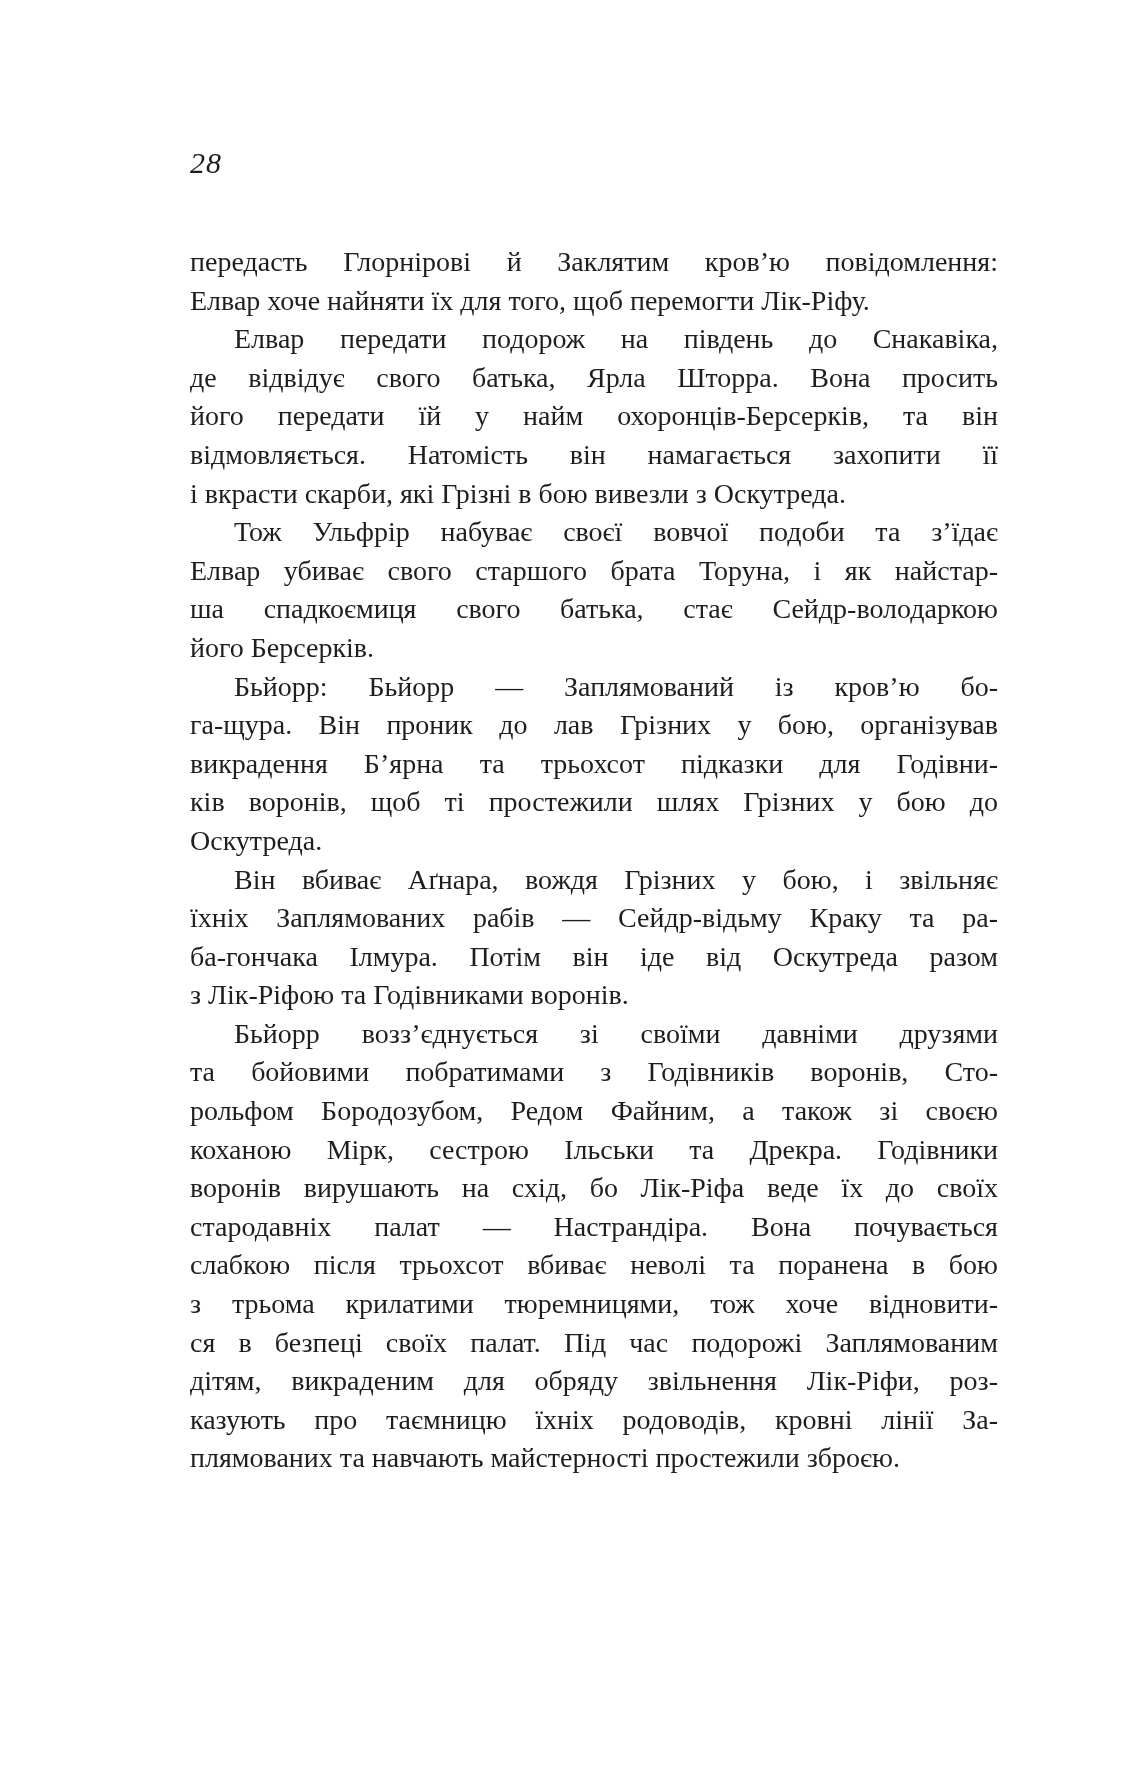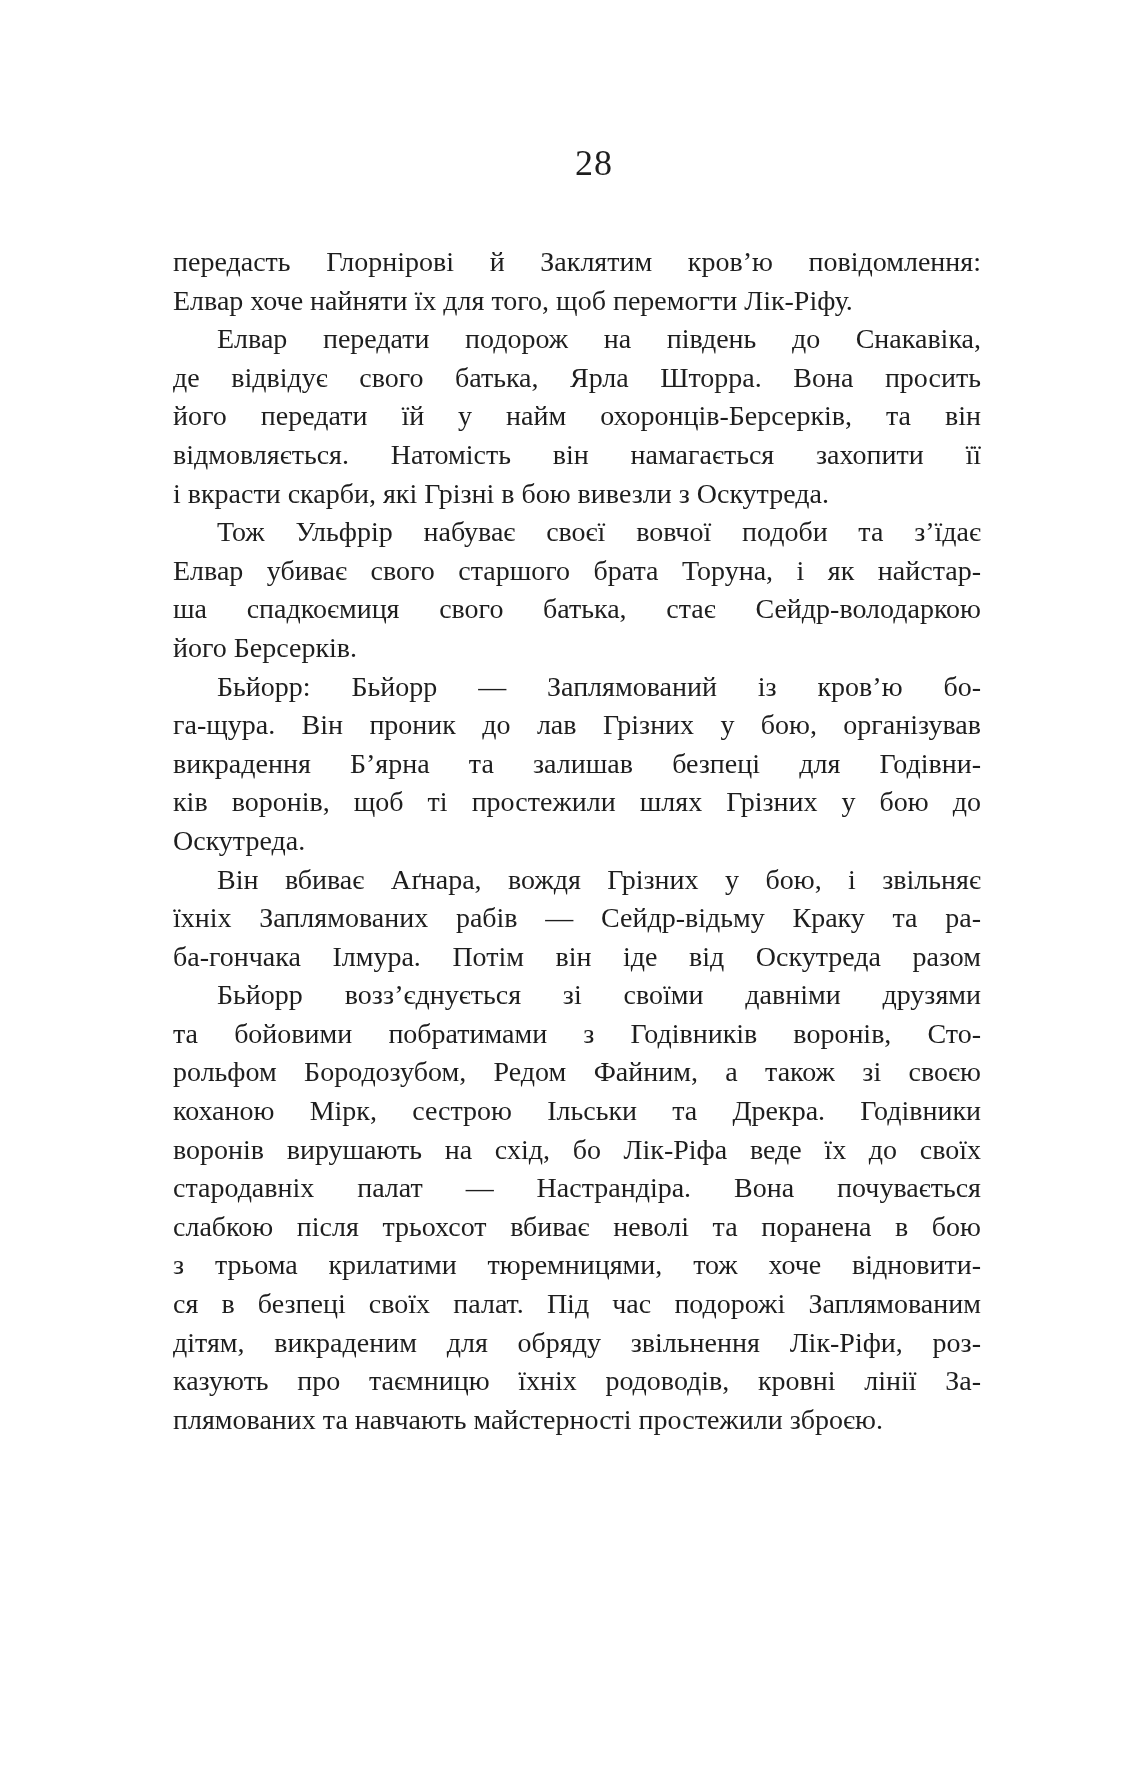--- a/index.html
+++ b/index.html
@@ -13,30 +13,30 @@
     position: relative;
     overflow: hidden;
     font-family: "Liberation Serif", "DejaVu Serif", serif;
     color: #1e1e1e;
   }
   .page-number {
     position: absolute;
     top: 146px;
     left: 190px;
     width: 808px;
-    text-align: center;
-    font-size: 36px;
+    font-size: 30px;
     line-height: 34px;
     letter-spacing: 1px;
     font-variant-numeric: oldstyle-nums;
+    font-style: italic;
   }
   .text-block {
     position: absolute;
     top: 243px;
-    left: 173px;
+    left: 190px;
     width: 808px;
     font-size: 28px;
     line-height: 38.6px;
   }
   .para {
     margin: 0;
     padding: 0;
   }
   .line {
     text-align: justify;
@@ -72,28 +72,29 @@
     </div>
     <div class="para indent">
       <div class="line">Тож Ульфрір набуває своєї вовчої подоби та з’їдає</div>
       <div class="line">Елвар убиває свого старшого брата Торуна, і як найстар-</div>
       <div class="line">ша спадкоємиця свого батька, стає Сейдр-володаркою</div>
       <div class="line last">його Берсерків.</div>
     </div>
     <div class="para indent">
       <div class="line"><b>Бьйорр:</b> Бьйорр — Заплямований із кров’ю бо-</div>
       <div class="line">га-щура. Він проник до лав Грізних у бою, організував</div>
-      <div class="line">викрадення Б’ярна та залишав безпеці для Годівни-</div>
+      <div class="line">викрадення Б’ярна та трьохсот підказки для Годівни-</div>
       <div class="line">ків воронів, щоб ті простежили шлях Грізних у бою до</div>
       <div class="line last">Оскутреда.</div>
     </div>
     <div class="para indent">
       <div class="line">Він вбиває Аґнара, вождя Грізних у бою, і звільняє</div>
       <div class="line">їхніх Заплямованих рабів — Сейдр-відьму Краку та ра-</div>
       <div class="line">ба-гончака Ілмура. Потім він іде від Оскутреда разом</div>
+      <div class="line last">з Лік-Ріфою та Годівниками воронів.</div>
     </div>
     <div class="para indent">
       <div class="line">Бьйорр возз’єднується зі своїми давніми друзями</div>
       <div class="line">та бойовими побратимами з Годівників воронів, Сто-</div>
       <div class="line">рольфом Бородозубом, Редом Файним, а також зі своєю</div>
       <div class="line">коханою Мірк, сестрою Ільськи та Дрекра. Годівники</div>
       <div class="line">воронів вирушають на схід, бо Лік-Ріфа веде їх до своїх</div>
       <div class="line">стародавніх палат — Настрандіра. Вона почувається</div>
       <div class="line">слабкою після трьохсот вбиває неволі та поранена в бою</div>
       <div class="line">з трьома крилатими тюремницями, тож хоче відновити-</div>

